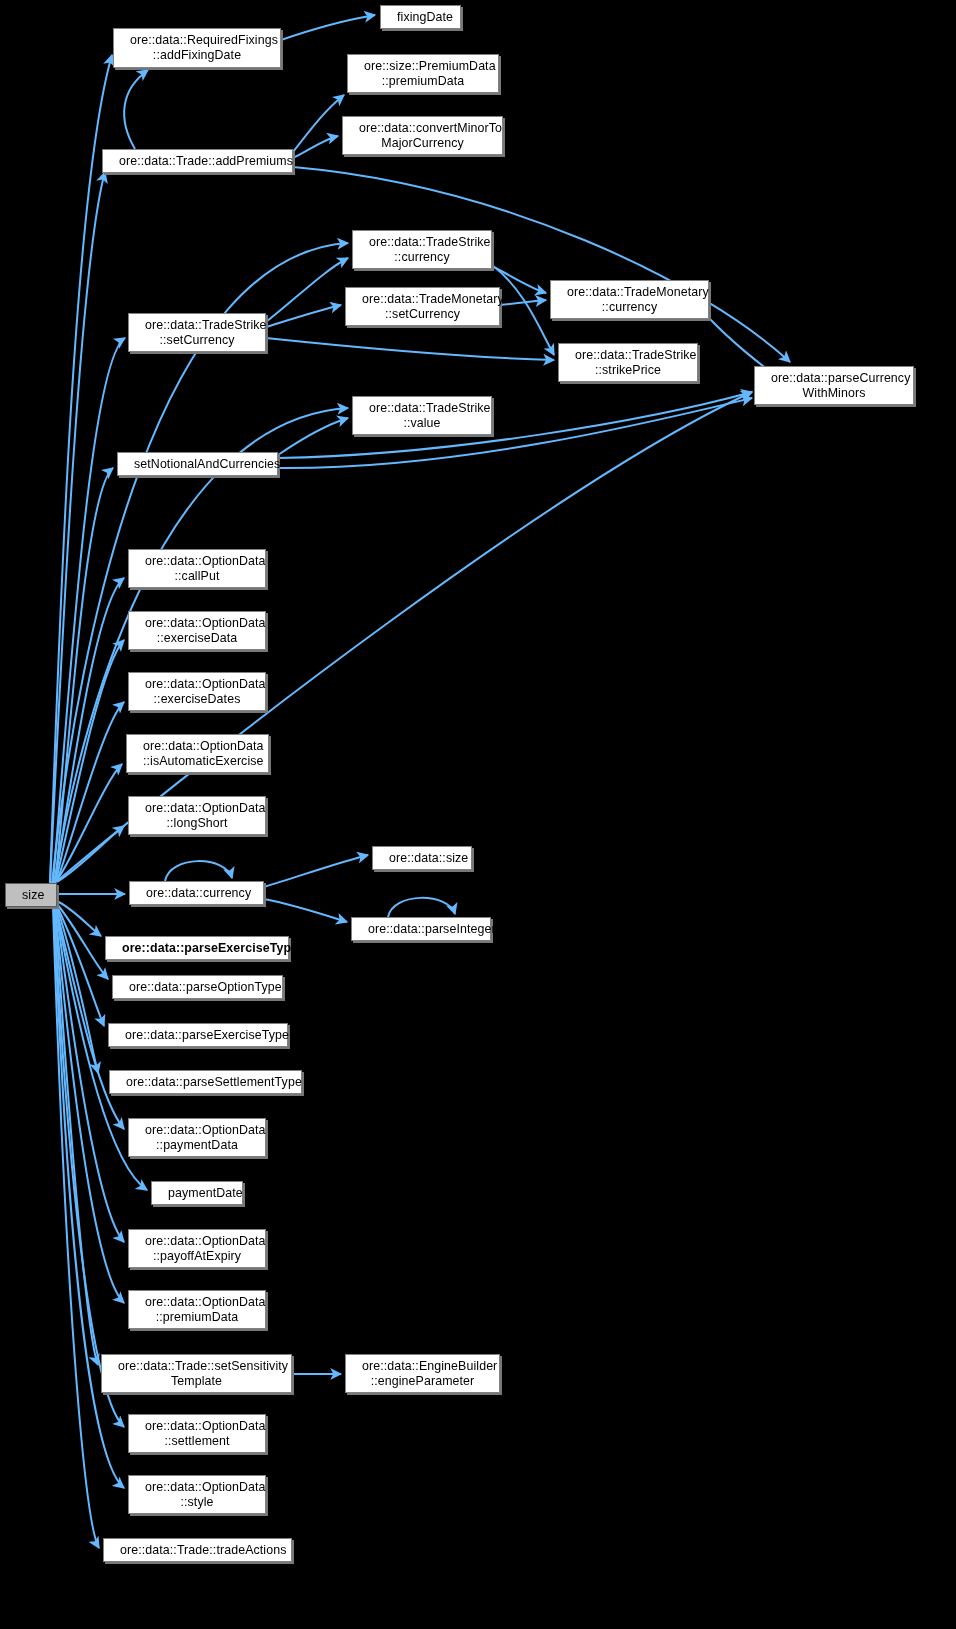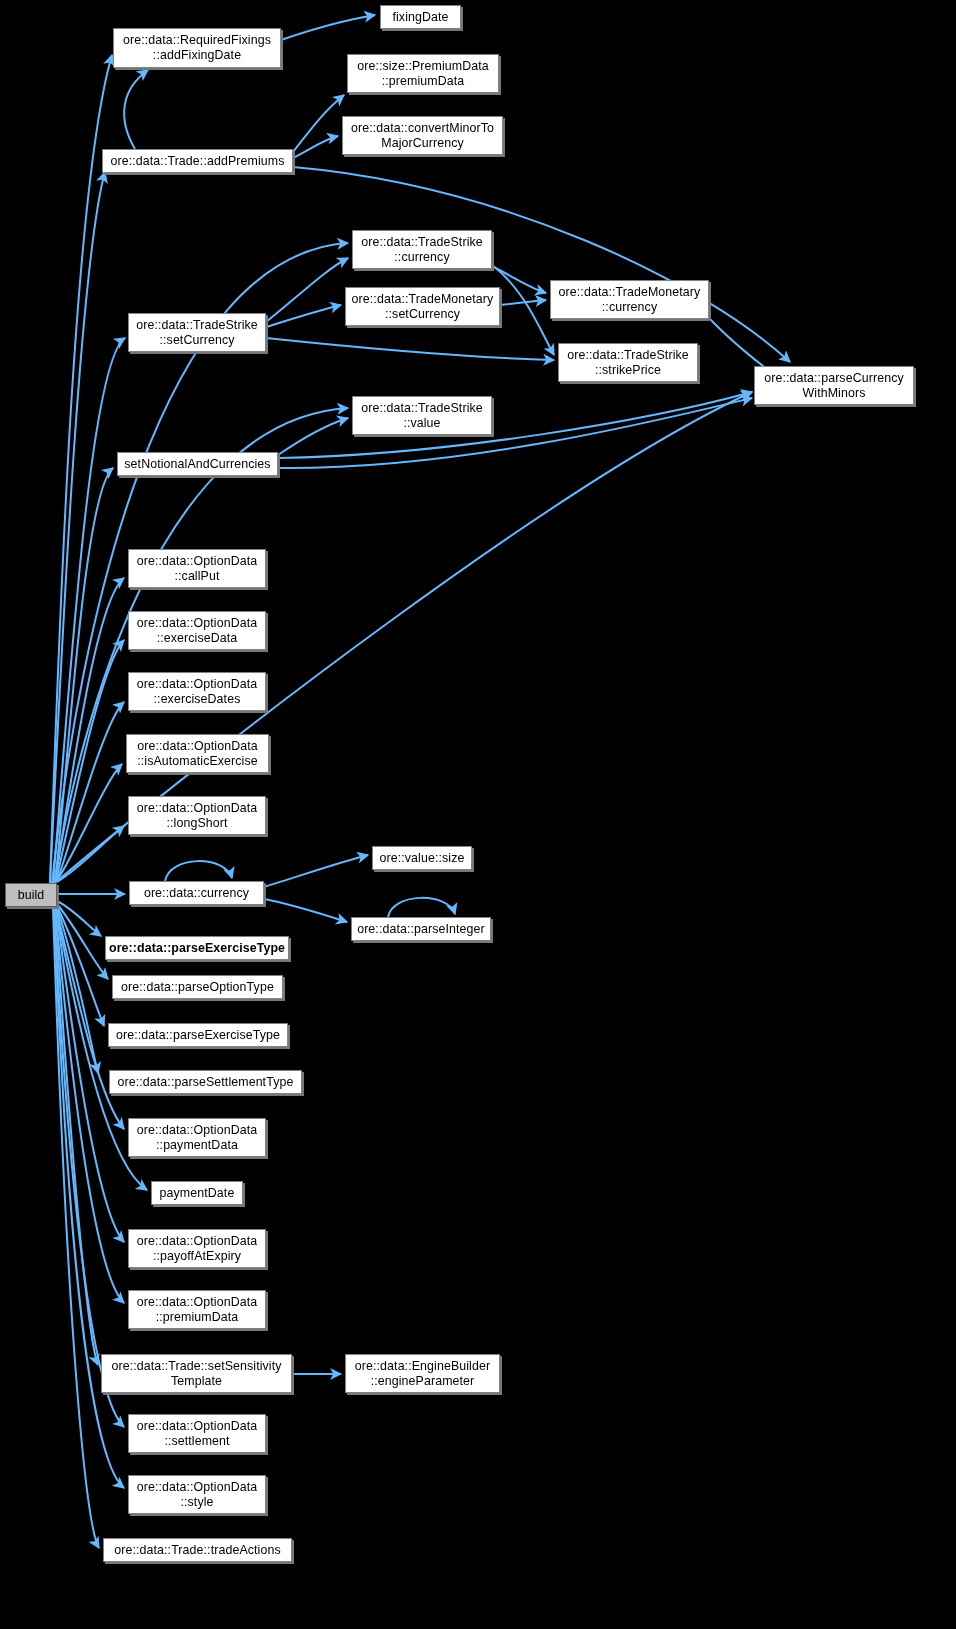--- a/index.html
+++ b/index.html
@@ -41,21 +41,21 @@
     white-space: pre-line;
     z-index: 5;
   }
   .node.root {
     background: #bfbfbf;
     border: 1px solid #5e5e5e;
   }
   .node-label {
     display: block;
     width: 100%;
-    padding: 0 3px;
+    padding: 0 16px;
     box-sizing: border-box;
   }
 </style>
 </head>
 <body>
 
 <div id="canvas">
   <svg id="edge-layer" viewBox="0 0 956 1629" xmlns="http://www.w3.org/2000/svg">
     <defs>
       <marker id="arrow" viewBox="0 0 10 10" refX="9" refY="5" markerWidth="6" markerHeight="6" orient="auto-start-reverse">
@@ -104,21 +104,21 @@
         <path d="M 278,458 C 450,455 650,420 752,392" fill="none" stroke="#63b8ff" stroke-width="2" marker-end="url(#arrow)"></path>
         <path d="M 278,468 C 460,470 660,420 752,398" fill="none" stroke="#63b8ff" stroke-width="2" marker-end="url(#arrow)"></path>
         <path d="M 165,881 C 170,855 225,855 232,878" fill="none" stroke="#63b8ff" stroke-width="2" marker-end="url(#arrow)"></path>
         <path d="M 264,887 C 300,876 340,862 368,855" fill="none" stroke="#63b8ff" stroke-width="2" marker-end="url(#arrow)"></path>
         <path d="M 264,899 C 295,905 325,915 347,922" fill="none" stroke="#63b8ff" stroke-width="2" marker-end="url(#arrow)"></path>
         <path d="M 388,917 C 393,892 448,892 455,914" fill="none" stroke="#63b8ff" stroke-width="2" marker-end="url(#arrow)"></path>
         <path d="M 292,1374 L 341,1374" fill="none" stroke="#63b8ff" stroke-width="2" marker-end="url(#arrow)"></path>
       </g>
   </svg>
   <div id="nodes-group">
-      <div class="node root" style="left: 5px; top: 883px; width: 52px; height: 24px;"><span class="node-label">build</span></div>
+      <div class="node root" style="left: 5px; top: 883px; width: 52px; height: 24px;"><span class="node-label">size</span></div>
       <div class="node" style="left: 113px; top: 28px; width: 168px; height: 40px;"><span class="node-label">ore::data::RequiredFixings
 ::addFixingDate</span></div>
       <div class="node" style="left: 380px; top: 5px; width: 81px; height: 24px;"><span class="node-label">fixingDate</span></div>
       <div class="node" style="left: 347px; top: 54px; width: 152px; height: 39px;"><span class="node-label">ore::size::PremiumData
 ::premiumData</span></div>
       <div class="node" style="left: 342px; top: 116px; width: 161px; height: 39px;"><span class="node-label">ore::data::convertMinorTo
 MajorCurrency</span></div>
       <div class="node" style="left: 102px; top: 149px; width: 191px; height: 24px;"><span class="node-label">ore::data::Trade::addPremiums</span></div>
       <div class="node" style="left: 352px; top: 230px; width: 140px; height: 39px;"><span class="node-label">ore::data::TradeStrike
 ::currency</span></div>
@@ -139,21 +139,21 @@
 ::callPut</span></div>
       <div class="node" style="left: 128px; top: 611px; width: 138px; height: 39px;"><span class="node-label">ore::data::OptionData
 ::exerciseData</span></div>
       <div class="node" style="left: 128px; top: 672px; width: 138px; height: 39px;"><span class="node-label">ore::data::OptionData
 ::exerciseDates</span></div>
       <div class="node" style="left: 126px; top: 734px; width: 143px; height: 39px;"><span class="node-label">ore::data::OptionData
 ::isAutomaticExercise</span></div>
       <div class="node" style="left: 128px; top: 796px; width: 138px; height: 39px;"><span class="node-label">ore::data::OptionData
 ::longShort</span></div>
       <div class="node" style="left: 129px; top: 881px; width: 135px; height: 24px;"><span class="node-label">ore::data::currency</span></div>
-      <div class="node" style="left: 372px; top: 846px; width: 100px; height: 24px;"><span class="node-label">ore::value::size</span></div>
+      <div class="node" style="left: 372px; top: 846px; width: 100px; height: 24px;"><span class="node-label">ore::data::size</span></div>
       <div class="node" style="left: 351px; top: 917px; width: 140px; height: 24px;"><span class="node-label">ore::data::parseInteger</span></div>
       <div class="node" style="left: 105px; top: 936px; width: 184px; height: 24px; font-weight: bold;"><span class="node-label">ore::data::parseExerciseType</span></div>
       <div class="node" style="left: 112px; top: 975px; width: 171px; height: 24px;"><span class="node-label">ore::data::parseOptionType</span></div>
       <div class="node" style="left: 108px; top: 1023px; width: 180px; height: 24px;"><span class="node-label">ore::data::parseExerciseType</span></div>
       <div class="node" style="left: 101px; top: 1070px; width: 193px; height: 24px; margin-left: 8px;"><span class="node-label">ore::data::parseSettlementType</span></div>
       <div class="node" style="left: 128px; top: 1118px; width: 138px; height: 39px;"><span class="node-label">ore::data::OptionData
 ::paymentData</span></div>
       <div class="node" style="left: 151px; top: 1181px; width: 92px; height: 24px;"><span class="node-label">paymentDate</span></div>
       <div class="node" style="left: 128px; top: 1229px; width: 138px; height: 39px;"><span class="node-label">ore::data::OptionData
 ::payoffAtExpiry</span></div>

